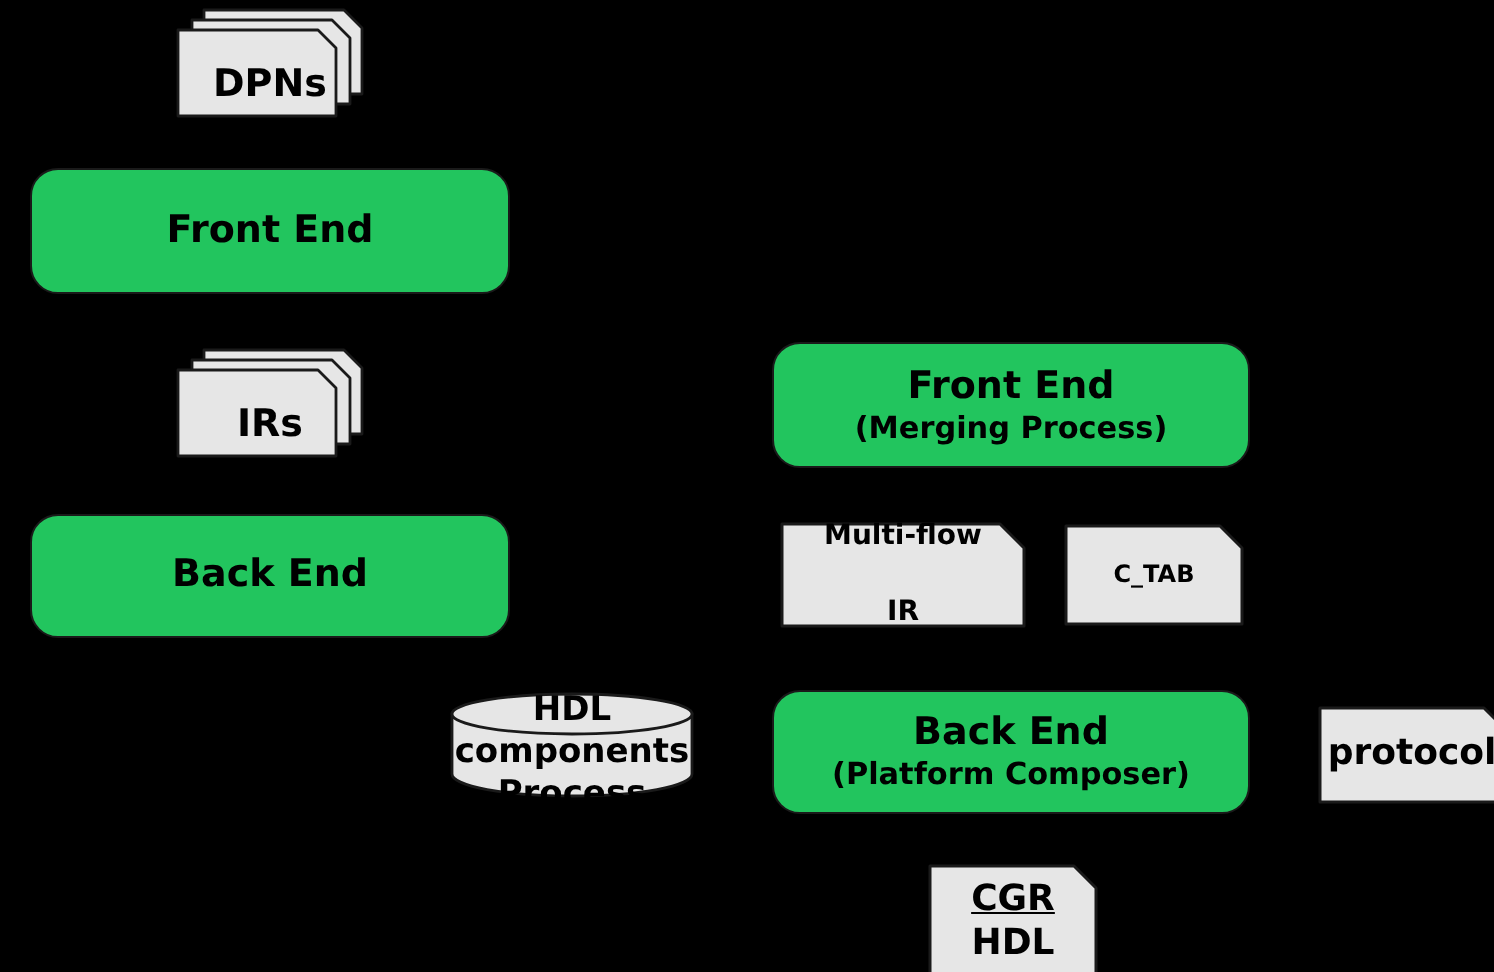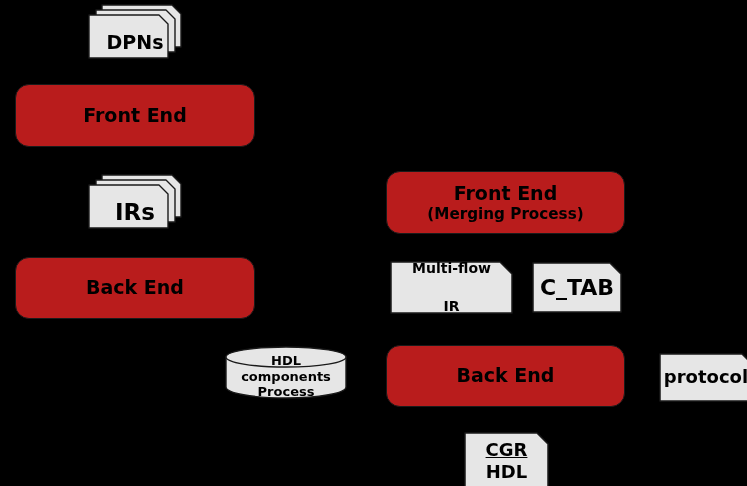--- a/index.html
+++ b/index.html
@@ -31,21 +31,21 @@
     justify-content: center;
     text-align: center;
     color: #000000;
     font-weight: bold;
     line-height: 1.22;
     user-select: none;
   }
 
   
   .rbox {
-    background: #b91c1c;
+    background: #22c55e;
     border: 1.6px solid #1a1a1a;
     border-radius: 14px;
   }
   .rbox .lbl { display: block; }
   .rbox .lbl .l1 { display: block; }
   .rbox .lbl .l2 { display: block; font-size: 0.80em; text-align: right; }
 
   
   .docshape {
     position: absolute;
@@ -148,21 +148,21 @@
     </svg>
     <div class="stacktext" style="padding-right:14px; padding-top:10px;">
       <span>DPNs</span>
     </div>
   </div>
 
   <div class="node rbox" style="left:15px; top:84px; width:240px; height:63px; font-size:19px;">
     <span class="lbl">Front End</span>
   </div>
 
-  <div class="stack" style="left:88px; top:174px; width:94px; height:56px; font-size:23px;">
+  <div class="stack" style="left:88px; top:174px; width:94px; height:56px; font-size:19px;">
     <svg viewBox="0 0 94 56" preserveAspectRatio="none">
       <path d="M 14 1 L 84 1 L 93 10 L 93 43 L 14 43 Z" fill="#e6e6e6" stroke="#1a1a1a" stroke-width="1.4" stroke-linejoin="round"></path>
       <path d="M 8 6 L 78 6 L 87 15 L 87 48 L 8 48 Z" fill="#e6e6e6" stroke="#1a1a1a" stroke-width="1.4" stroke-linejoin="round"></path>
       <path d="M 1 11 L 71 11 L 80 20 L 80 54 L 1 54 Z" fill="#e6e6e6" stroke="#1a1a1a" stroke-width="1.4" stroke-linejoin="round"></path>
     </svg>
     <div class="stacktext" style="padding-right:14px; padding-top:10px;">
       <span>IRs</span>
     </div>
   </div>
 
@@ -182,43 +182,44 @@
       <path d="M 1 1 L 110 1 L 122 13 L 122 52 L 1 52 Z" fill="#e6e6e6" stroke="#1a1a1a" stroke-width="1.5" stroke-linejoin="round"></path>
     </svg>
     <div class="doctext">
       <span>
         <span style="display:block;">Multi-flow</span>
         <span style="display:block;margin-top:20px;">IR</span>
       </span>
     </div>
   </div>
 
-  <div class="docshape" style="left:532px; top:262px; width:90px; height:51px; font-size:22px;">
+  <div class="docshape" style="left:532px; top:262px; width:90px; height:51px; font-size:12px;">
     <svg viewBox="0 0 90 51" preserveAspectRatio="none">
       <path d="M 1 1 L 78 1 L 89 12 L 89 50 L 1 50 Z" fill="#e6e6e6" stroke="#1a1a1a" stroke-width="1.5" stroke-linejoin="round"></path>
     </svg>
     <div class="doctext">
       <span>C_TAB</span>
     </div>
   </div>
 
-  <div class="cylinder" style="left:225px; top:346px; width:122px; height:52px; font-size:13px;">
+  <div class="cylinder" style="left:225px; top:346px; width:122px; height:52px; font-size:17px;">
     <svg viewBox="0 0 122 52" preserveAspectRatio="none">
       <path d="M 1 11 L 1 41 A 60 11 0 0 0 121 41 L 121 11 Z" fill="#e6e6e6" stroke="#1a1a1a" stroke-width="1.4"></path>
       <ellipse cx="61" cy="11" rx="60" ry="10" fill="#e6e6e6" stroke="#1a1a1a" stroke-width="1.4"></ellipse>
     </svg>
     <div class="cyltext">
       <span>HDL components</span>
       <span class="l2">Process</span>
     </div>
   </div>
 
   <div class="node rbox" style="left:386px; top:345px; width:239px; height:62px; font-size:19px;">
     <span class="lbl">
       <span class="l1">Back End</span>
+      <span class="l2">(Platform Composer)</span>
     </span>
   </div>
 
   <div class="docshape" style="left:659px; top:353px; width:94px; height:49px; font-size:18px;">
     <svg viewBox="0 0 94 49" preserveAspectRatio="none">
       <path d="M 1 1 L 83 1 L 93 11 L 93 48 L 1 48 Z" fill="#e6e6e6" stroke="#1a1a1a" stroke-width="1.5" stroke-linejoin="round"></path>
     </svg>
     <div class="doctext">
       <span>protocol</span>
     </div>

